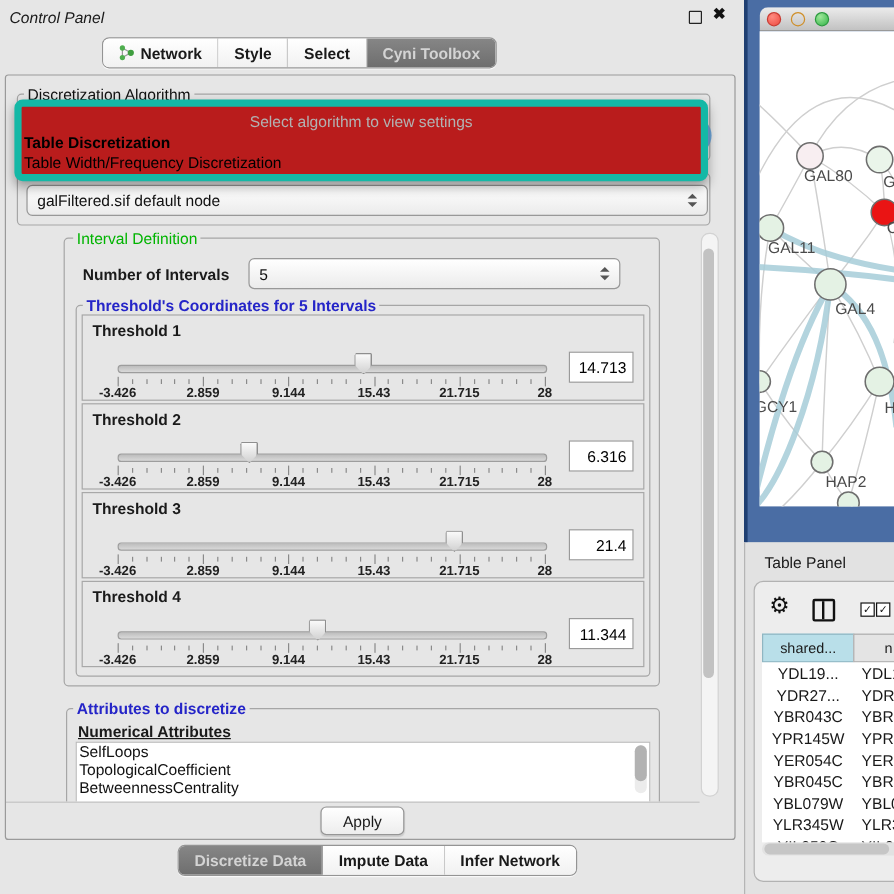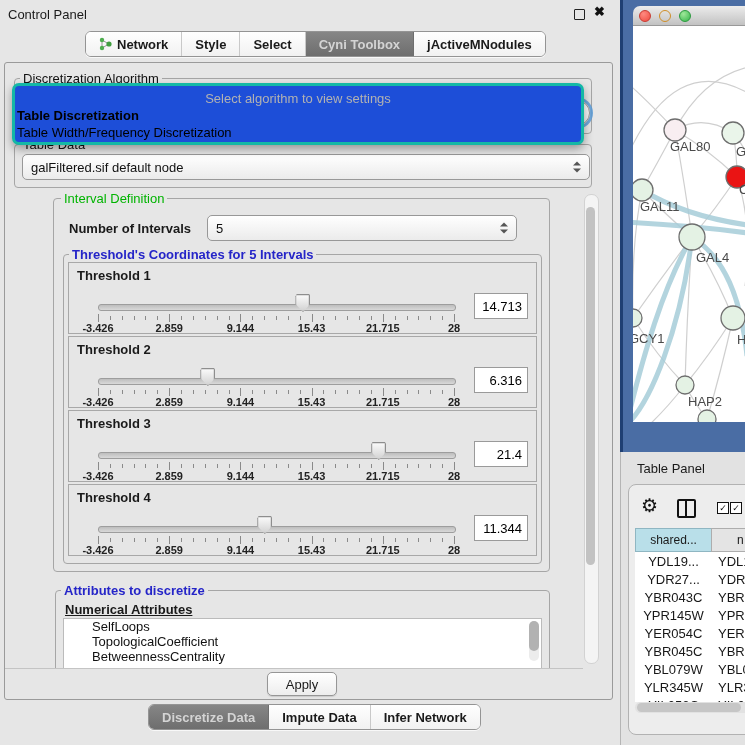--- a/index.html
+++ b/index.html
@@ -1,39 +1,39 @@
 <!DOCTYPE html>
 <html><head>
 <meta charset="utf-8">
 <style>
   html,body{margin:0;padding:0;}
   body{width:745px;height:745px;position:relative;overflow:hidden;
        font-family:"Liberation Sans",sans-serif;background:#e6e6e6;color:#1a1a1a;}
   .abs{position:absolute;}
   
-  .cp-title{left:8px;top:7px;font-size:13px;color:#1a1a1a;}
+  .cp-title{left:8px;top:7px;font-size:13px;color:#1a1a1a;font-style:italic;}
   .float-btn{left:574px;top:9px;width:9px;height:9px;border:1.5px solid #222;border-radius:1px;}
   .close-btn{left:594px;top:4px;font-size:13px;font-weight:bold;color:#111;}
   .segmented{display:flex;height:24px;border:1px solid #949494;border-radius:6px;overflow:hidden;
              background:#fcfcfc;box-shadow:0 1px 0 rgba(255,255,255,.7);}
   .seg{display:flex;align-items:center;gap:5px;padding:0 13px;font-size:13px;font-weight:bold;
        color:#1a1a1a;background:linear-gradient(#ffffff,#f1f1f1);border-right:1px solid #c9c9c9;white-space:nowrap;}
   .seg:last-child{border-right:none;}
   .seg.selected{background:linear-gradient(#868686,#6e6e6e);color:#d4d4d4;border-right-color:#6e6e6e;}
   .frame{left:4px;top:62px;width:607px;height:636px;border:1px solid #9a9a9a;border-radius:3px;background:#e6e6e6;}
   .groupbox{position:absolute;border:1px solid #a6a6a6;border-radius:4px;}
   .grouptitle{position:absolute;font-size:13px;background:#e6e6e6;padding:0 3px;white-space:nowrap;}
   .combo{position:absolute;background:linear-gradient(#ffffff,#ebebeb);border:1px solid #989898;
          border-radius:5px;font-size:13px;color:#111;display:flex;align-items:center;
          padding:0 24px 0 8px;box-sizing:border-box;}
   .stepper{position:absolute;right:8px;top:50%;transform:translateY(-50%);display:flex;flex-direction:column;gap:3px;}
   .stepper .up{width:0;height:0;border-left:4px solid transparent;border-right:4px solid transparent;border-bottom:4px solid #555;}
   .stepper .dn{width:0;height:0;border-left:4px solid transparent;border-right:4px solid transparent;border-top:4px solid #555;}
   
-  .popup{left:12px;top:83px;width:566px;height:56px;background:#1d4ed8;border:3px solid #14b8a6;
+  .popup{left:12px;top:83px;width:566px;height:56px;background:#b91c1c;border:6px solid #14b8a6;
          border-radius:7px;box-shadow:0 4px 10px rgba(0,0,0,.35);z-index:60;font-size:13px;}
   .popup .ph{position:absolute;left:0;right:0;top:5px;text-align:center;color:#b2b2b2;}
   .popup .opt1{position:absolute;left:2px;top:22px;font-weight:bold;color:#000;}
   .popup .opt2{position:absolute;left:2px;top:39px;color:#000;}
   .algo-combo{left:22px;top:100px;width:568px;height:26px;border-radius:13px;
               box-shadow:0 0 0 3px rgba(90,155,215,.85);z-index:10;}
   
   .viewport{left:5px;top:190px;width:578px;height:478px;overflow:hidden;}
   .vscroll{left:584px;top:194px;width:13px;height:468px;background:#f4f4f4;border:1px solid #d2d2d2;border-radius:7px;}
   .vscroll .thumb{position:absolute;left:1px;top:12px;width:9px;height:358px;background:#c2c2c2;border-radius:5px;}
@@ -52,21 +52,21 @@
   .ticks{position:absolute;left:29px;top:51px;width:356px;height:8px;}
   .tick{position:absolute;top:2px;width:1px;height:4px;background:#8a8a8a;}
   .tick.major{top:0;height:8px;}
   .axis{position:absolute;left:29px;top:59px;width:356px;height:12px;font-size:11px;font-weight:bold;color:#222;}
   .axis span{position:absolute;transform:translateX(-50%);white-space:nowrap;}
   .thr-value{position:absolute;right:8px;top:30px;width:54px;height:26px;border:1px solid #9a9a9a;
              background:#ffffff;font-family:"Liberation Sans",sans-serif;font-size:13px;text-align:right;
              padding:0 5px;box-sizing:border-box;}
   
   .attr-list{position:absolute;left:58px;top:428px;width:477px;height:60px;background:#ffffff;border:1px solid #bbb;}
-  .attr-item{height:15px;line-height:15px;font-size:13px;padding-left:28px;color:#111;white-space:nowrap;}
+  .attr-item{height:15px;line-height:15px;font-size:13px;padding-left:2px;color:#111;white-space:nowrap;}
   .attr-scroll{position:absolute;right:2px;top:2px;width:10px;height:40px;background:#ececec;border-radius:5px;}
   .attr-scroll .thumb{position:absolute;left:0;top:0;width:10px;height:30px;background:#b2b2b2;border-radius:5px;}
   .apply-btn{left:267px;top:672px;width:68px;height:22px;border:1px solid #969696;border-radius:5px;
              background:linear-gradient(#ffffff,#ededed);font-size:13px;display:flex;align-items:center;
              justify-content:center;box-shadow:0 1px 1px rgba(0,0,0,.12);}
   .sep-line{left:5px;top:668px;width:578px;height:1px;background:#c4c4c4;}
   
   .blue-frame{left:620px;top:0;width:125px;height:452px;background:#4a6da4;border-left:3px solid #1f3f72;box-sizing:border-box;}
   .mac-title{left:633px;top:6px;width:112px;height:19px;background:linear-gradient(#ececec,#c2c2c2);
              border-radius:7px 0 0 0;border-bottom:1px solid #999;}
@@ -113,23 +113,20 @@
       <span>Network</span>
     </div>
     <div class="seg">
       <span>Style</span>
     </div>
     <div class="seg">
       <span>Select</span>
     </div>
     <div class="seg selected">
       <span>Cyni Toolbox</span>
-    </div>
-    <div class="seg">
-      <span>jActiveMNodules</span>
     </div>
   </div>
 
 <div class="abs frame"></div>
 
 <div class="groupbox" style="left:14px;top:78px;width:576px;height:54px;"></div>
 <div class="grouptitle" style="left:20px;top:71px;color:#111;">Discretization Algorithm</div>
 <div class="combo algo-combo abs">
   <span class="stepper">
       <span class="up"></span>

